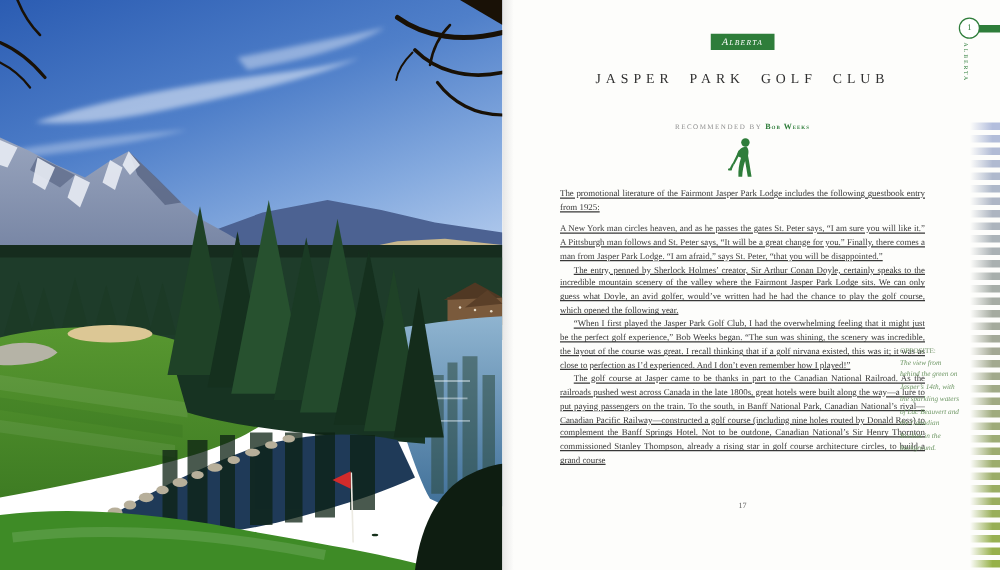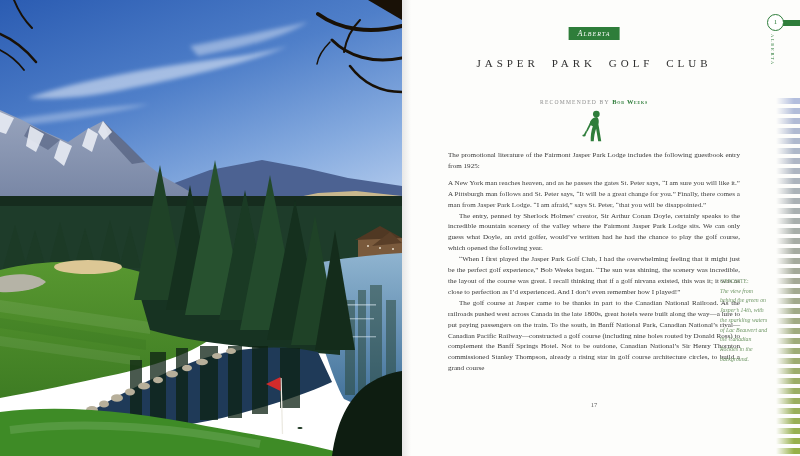--- a/index.html
+++ b/index.html
@@ -14,21 +14,21 @@
   .region-badge{position:absolute;top:27px;left:192px;transform:translateX(-50%);
         background:#2e7d3a;color:#ffffff;font-style:italic;font-variant:small-caps;
         font-size:8px;line-height:13px;padding:0 9px;letter-spacing:1px;}
   .chapter-title{position:absolute;top:57px;left:46px;width:292px;text-align:center;
         font-size:11px;letter-spacing:4px;word-spacing:6px;color:#2f2f2f;}
   .rec-line{position:absolute;top:98px;left:46px;width:292px;text-align:center;
         font-size:5.6px;letter-spacing:1.2px;color:#8f8f8f;font-variant:small-caps;}
   .rec-name{color:#2e7d3a;font-weight:bold;font-size:6.4px;letter-spacing:0.8px;}
   .golfer{position:absolute;top:110px;left:178px;width:28px;height:38px;}
 
-  .body-text{position:absolute;top:150px;left:46px;width:292px;color:#383838;}
+  .body-text{position:absolute;top:150px;left:46px;width:292px;color:#383838;text-decoration:underline;}
   .body-text p{margin:0;font-size:7.1px;line-height:10.9px;text-align:justify;}
   .body-text p.lead{margin-bottom:6px;}
   .body-text p.ind{text-indent:11px;}
   .bquote{margin:0 16px 7px 16px;font-size:6.4px;line-height:9.6px;text-align:justify;color:#414141;}
 
   .caption{position:absolute;top:277px;left:318px;width:50px;color:#6e9765;
         font-size:5.8px;line-height:9.7px;font-style:italic;}
   .caption .cap-label{font-style:normal;font-variant:small-caps;display:block;color:#7a9a72;}
 
   .page-number{position:absolute;top:401px;left:46px;width:292px;text-align:center;
@@ -220,21 +220,21 @@
         <circle cx="14" cy="3.2" r="2.9"></circle>
         <path d="M14.5,5.8 C10.8,6.2 8.2,9 8.4,12.4 L11,13.6 C9.6,17.6 9,22 9.2,26.6 L11.8,26.6 C12,22.8 12.6,19 13.8,15.8 L15.6,26.6 L18.2,26.6 C17.4,21.4 16.6,16.4 15.8,12.2 C16.4,9.4 16.2,7 14.5,5.8 Z"></path>
         <path d="M9.6,8.4 L5.2,17.6 L6.4,18.2 L10.9,9.6 Z"></path>
         <path d="M5.0,17.4 L3.2,21.0 L4.6,21.6 L6.2,18.2 Z"></path>
         <ellipse cx="3.4" cy="21.6" rx="1.4" ry="0.8"></ellipse>
       </g>
     </svg>
 
     <div class="body-text">
       <p class="lead">The promotional literature of the Fairmont Jasper Park Lodge includes the following guestbook entry from 1925:</p>
-      <p class="bquote">A New York man reaches heaven, and as he passes the gates St. Peter says, “I am sure you will like it.” A Pittsburgh man follows and St. Peter says, “It will be a great change for you.” Finally, there comes a man from Jasper Park Lodge. “I am afraid,” says St. Peter, “that you will be disappointed.”</p>
+      <p class="bquote">A New York man circles heaven, and as he passes the gates St. Peter says, “I am sure you will like it.” A Pittsburgh man follows and St. Peter says, “It will be a great change for you.” Finally, there comes a man from Jasper Park Lodge. “I am afraid,” says St. Peter, “that you will be disappointed.”</p>
       <p class="ind">The entry, penned by Sherlock Holmes’ creator, Sir Arthur Conan Doyle, certainly speaks to the incredible mountain scenery of the valley where the Fairmont Jasper Park Lodge sits. We can only guess what Doyle, an avid golfer, would’ve written had he had the chance to play the golf course, which opened the following year.</p>
       <p class="ind">“When I first played the Jasper Park Golf Club, I had the overwhelming feeling that it might just be the perfect golf experience,” Bob Weeks began. “The sun was shining, the scenery was incredible, the layout of the course was great. I recall thinking that if a golf nirvana existed, this was it; it was as close to perfection as I’d experienced. And I don’t even remember how I played!”</p>
       <p class="ind">The golf course at Jasper came to be thanks in part to the Canadian National Railroad. As the railroads pushed west across Canada in the late 1800s, great hotels were built along the way—a lure to put paying passengers on the train. To the south, in Banff National Park, Canadian National’s rival—Canadian Pacific Railway—constructed a golf course (including nine holes routed by Donald Ross) to complement the Banff Springs Hotel. Not to be outdone, Canadian National’s Sir Henry Thornton commissioned Stanley Thompson, already a rising star in golf course architecture circles, to build a grand course</p>
     </div>
 
     <div class="caption">
       <span class="cap-label">OPPOSITE:</span>
       <span>The view from behind the green on Jasper’s 14th, with the sparkling waters of Lac Beauvert and the Canadian Rockies in the background.</span>
     </div>
 

